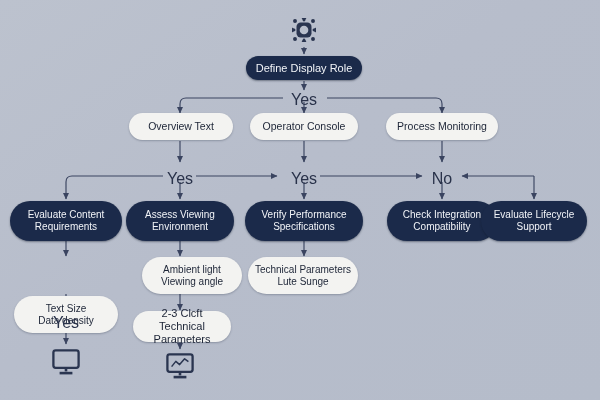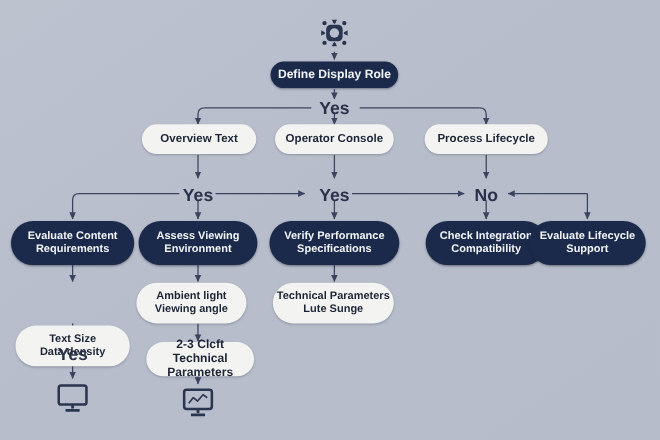--- a/index.html
+++ b/index.html
@@ -11,21 +11,20 @@
     height: 400px;
     overflow: hidden;
     background: #b9bfcc;
     font-family: "Liberation Sans", sans-serif;
   }
   #canvas {
     position: relative;
     width: 600px;
     height: 400px;
     background: linear-gradient(145deg, #bcc2ce 0%, #b7bdcb 45%, #b5bcca 100%);
-    font-weight: bold;
   }
   svg.edges {
     position: absolute;
     left: 0;
     top: 0;
     width: 600px;
     height: 400px;
     pointer-events: none;
   }
   .node {
@@ -143,41 +142,41 @@
         <circle cx="5.2" cy="16" r="1.5"></circle>
         <circle cx="26.8" cy="16" r="1.5"></circle>
       </g>
     </svg>
   </div>
 
   <div class="node dark" style="left:246px; top:56px; width:116px; height:24px; font-size:11px;">Define Display Role</div>
 
   <div class="node light" style="left:129px; top:113px; width:104px; height:27px; font-size:10.5px;">Overview Text</div>
   <div class="node light" style="left:250px; top:113px; width:108px; height:27px; font-size:10.5px;">Operator Console</div>
-  <div class="node light" style="left:386px; top:113px; width:112px; height:27px; font-size:10.5px;">Process Lifecycle</div>
+  <div class="node light" style="left:386px; top:113px; width:112px; height:27px; font-size:10.5px;">Process Monitoring</div>
 
   <div class="edge-label" style="left:286px; top:91px; width:36px;">Yes</div>
   <div class="edge-label" style="left:164px; top:170px; width:32px;">Yes</div>
   <div class="edge-label" style="left:288px; top:170px; width:32px;">Yes</div>
   <div class="edge-label" style="left:428px; top:170px; width:28px;">No</div>
 
   <div class="node dark" style="left:10px; top:201px; width:112px; height:40px; font-size:10px;">Evaluate Content
 Requirements</div>
   <div class="node dark" style="left:126px; top:201px; width:108px; height:40px; font-size:10px;">Assess Viewing
 Environment</div>
   <div class="node dark" style="left:245px; top:201px; width:118px; height:40px; font-size:10px;">Verify Performance
 Specifications</div>
   <div class="node dark" style="left:387px; top:201px; width:110px; height:40px; font-size:10px;">Check Integration
 Compatibility</div>
   <div class="node dark" style="left:481px; top:201px; width:106px; height:40px; font-size:10px;">Evaluate Lifecycle
 Support</div>
 
   <div class="node light" style="left:14px; top:257px; width:104px; height:37px; font-size:10px;margin-top:39px;">Text Size
 Data density</div>
-  <div class="node light" style="left:124px; top:257px; width:100px; height:37px; font-size:10px;">Ambient light
+  <div class="node light" style="left:142px; top:257px; width:100px; height:37px; font-size:10px;">Ambient light
 Viewing angle</div>
   <div class="node light" style="left:248px; top:257px; width:110px; height:37px; font-size:10px;">Technical Parameters
 Lute Sunge</div>
 
   <div class="node light" style="left:133px; top:311px; width:98px; height:31px; font-size:11px;">2-3 Clcft
 Technical Parameters</div>
 
   <div class="edge-label" style="left:50px; top:314px; width:32px;">Yes</div>
 
   <div class="icon-box" style="left:50px; top:347px; width:32px; height:30px;">

